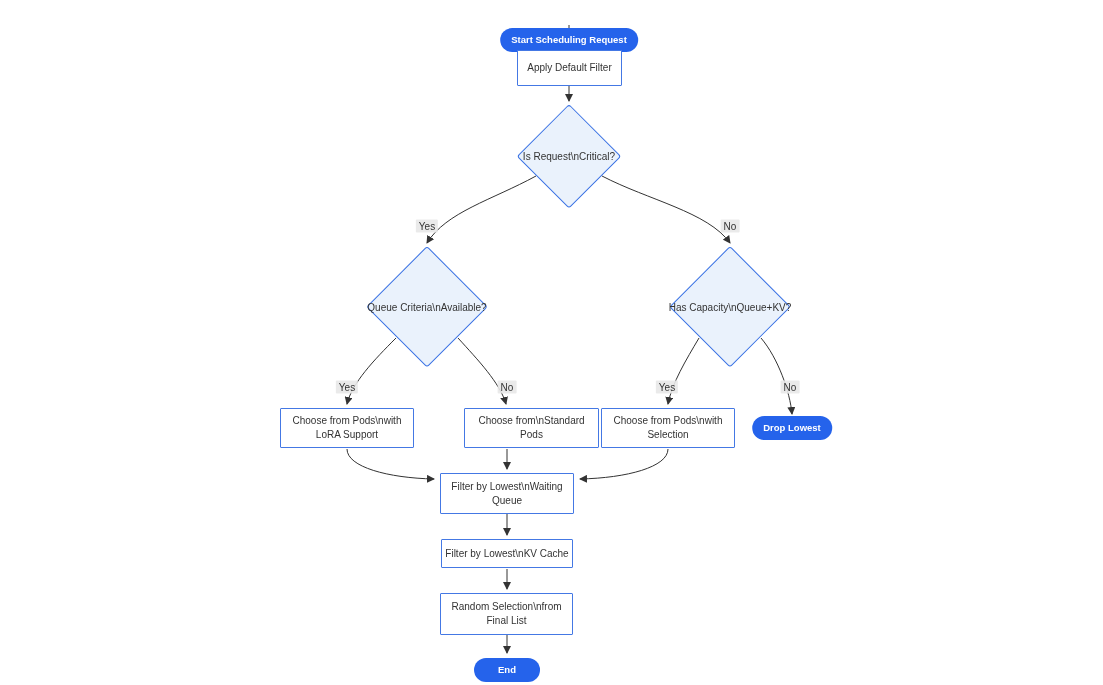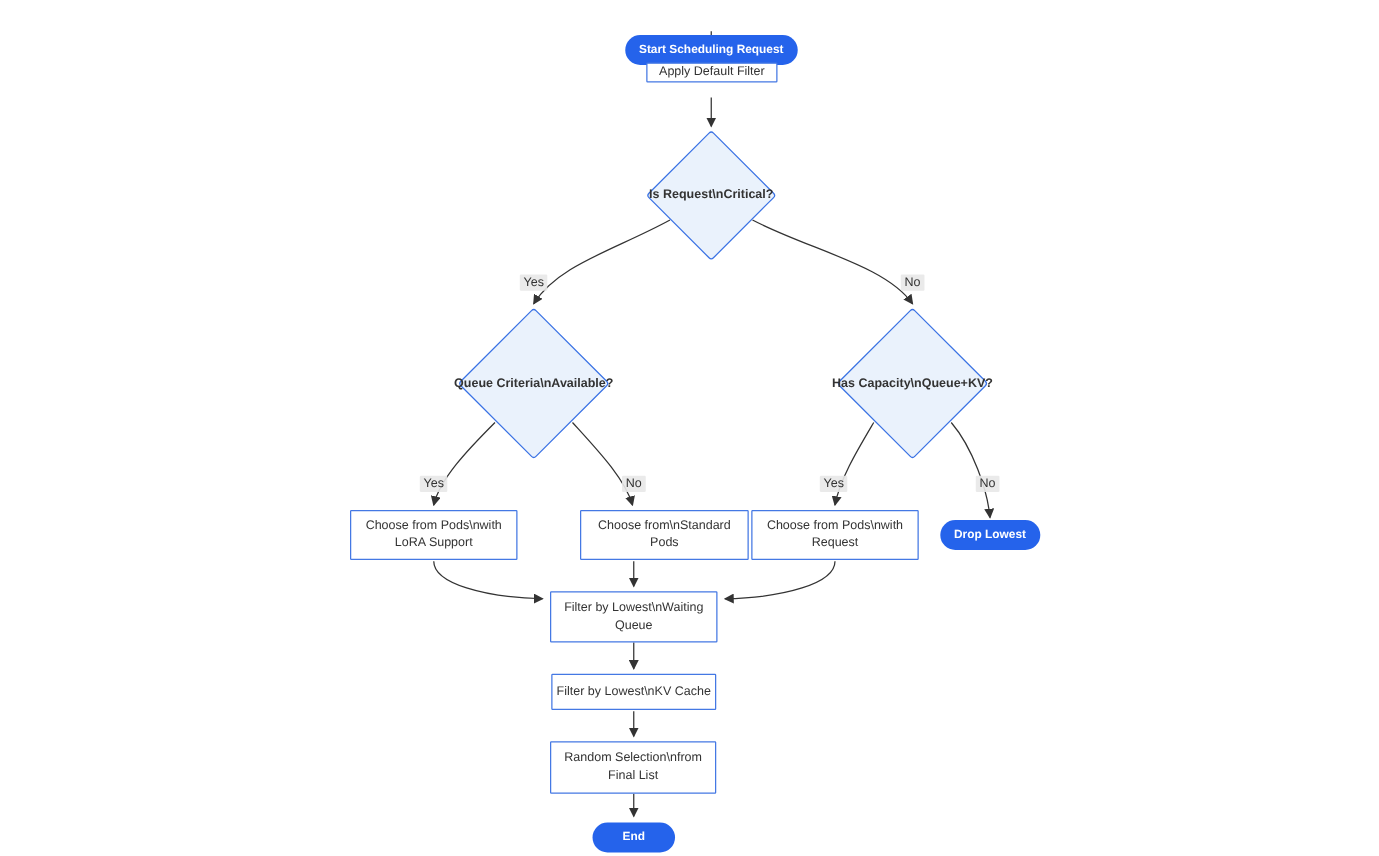--- a/index.html
+++ b/index.html
@@ -14,21 +14,21 @@
     justify-content:center;text-align:center;font-size:10px;line-height:14px;color:#333;
     box-sizing:border-box;
   }
   .rect{background:#ffffff;border:1.3px solid #4478e4;border-radius:1px;}
   .pill{
     background:#2563eb;color:#ffffff;font-weight:bold;border-radius:12px;
     padding:5px 11px;transform:translate(-50%,-50%);white-space:nowrap;font-size:9.5px;
     flex-direction:row;
   }
   .pill-end{padding:5px 24px;border-radius:13px;}
-  .diamond-wrap{position:absolute;font-weight:bold;}
+  .diamond-wrap{position:absolute;}
   .diamond-shape{
     position:absolute;left:50%;top:50%;transform:translate(-50%,-50%) rotate(45deg);
     background:#eaf2fc;border:1.4px solid #3a72e4;border-radius:3px;box-sizing:border-box;
   }
   .diamond-label{
     position:absolute;left:50%;top:50%;transform:translate(-50%,-50%);
     white-space:nowrap;font-size:10px;color:#333;
   }
   .edge-label{
     position:absolute;transform:translate(-50%,-50%);
@@ -61,21 +61,21 @@
     <path d="M668,449 C668,467 627,478 580,479" marker-end="url(#arrow)"></path>
     <path d="M507,514 L507,535" marker-end="url(#arrow)"></path>
     <path d="M507,569 L507,589" marker-end="url(#arrow)"></path>
     <path d="M507,635 L507,653" marker-end="url(#arrow)"></path>
   </svg>
 
   <div class="node pill" style="left:569px;top:14px;margin-top:26px;">
     <span class="line">Start Scheduling Request</span>
   </div>
 
-  <div class="node rect" style="left:517px;top:50px;width:105px;height:16px;">
+  <div class="node rect" style="left:517px;top:50px;width:105px;height:36px;">
     <span class="line">Apply Default Filter</span>
   </div>
 
   <div class="diamond-wrap" style="left:517px;top:104px;width:104px;height:104px;">
     <div class="diamond-shape" style="width:73.5px;height:73.5px;"></div>
     <span class="diamond-label">Is Request\nCritical?</span>
   </div>
 
   <div class="diamond-wrap" style="left:366px;top:246px;width:122px;height:122px;">
     <div class="diamond-shape" style="width:86.3px;height:86.3px;"></div>
@@ -92,21 +92,21 @@
     <span class="line">LoRA Support</span>
   </div>
 
   <div class="node rect" style="left:440px;top:408px;width:135px;height:40px;margin-left:24px;">
     <span class="line">Choose from\nStandard</span>
     <span class="line">Pods</span>
   </div>
 
   <div class="node rect" style="left:601px;top:408px;width:134px;height:40px;">
     <span class="line">Choose from Pods\nwith</span>
-    <span class="line">Request</span>
+    <span class="line">Selection</span>
   </div>
 
   <div class="node pill" style="left:792px;top:428px;">
     <span class="line">Drop Lowest</span>
   </div>
 
   <div class="node rect" style="left:440px;top:473px;width:134px;height:41px;">
     <span class="line">Filter by Lowest\nWaiting</span>
     <span class="line">Queue</span>
   </div>

